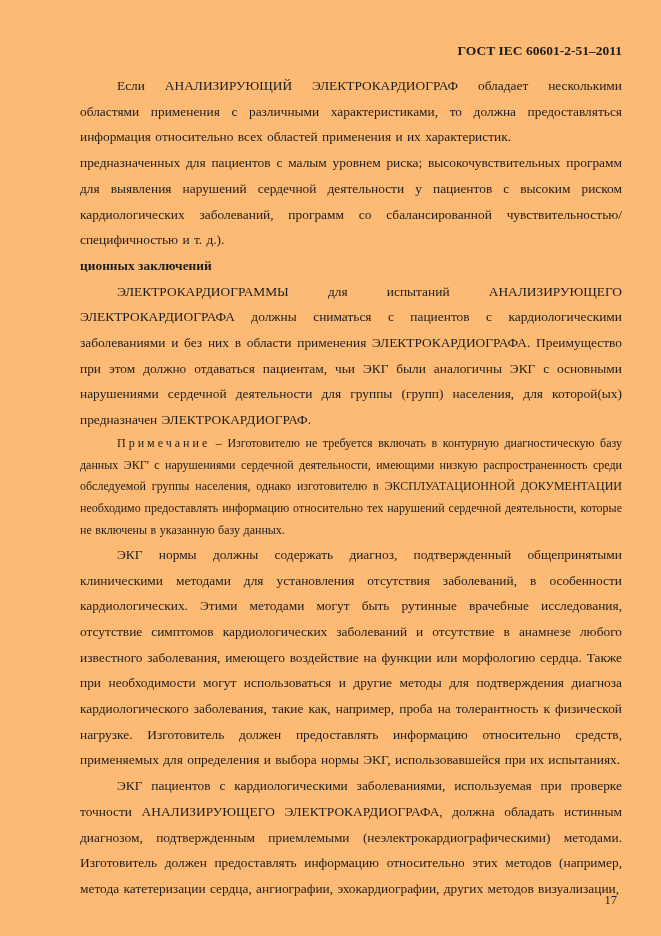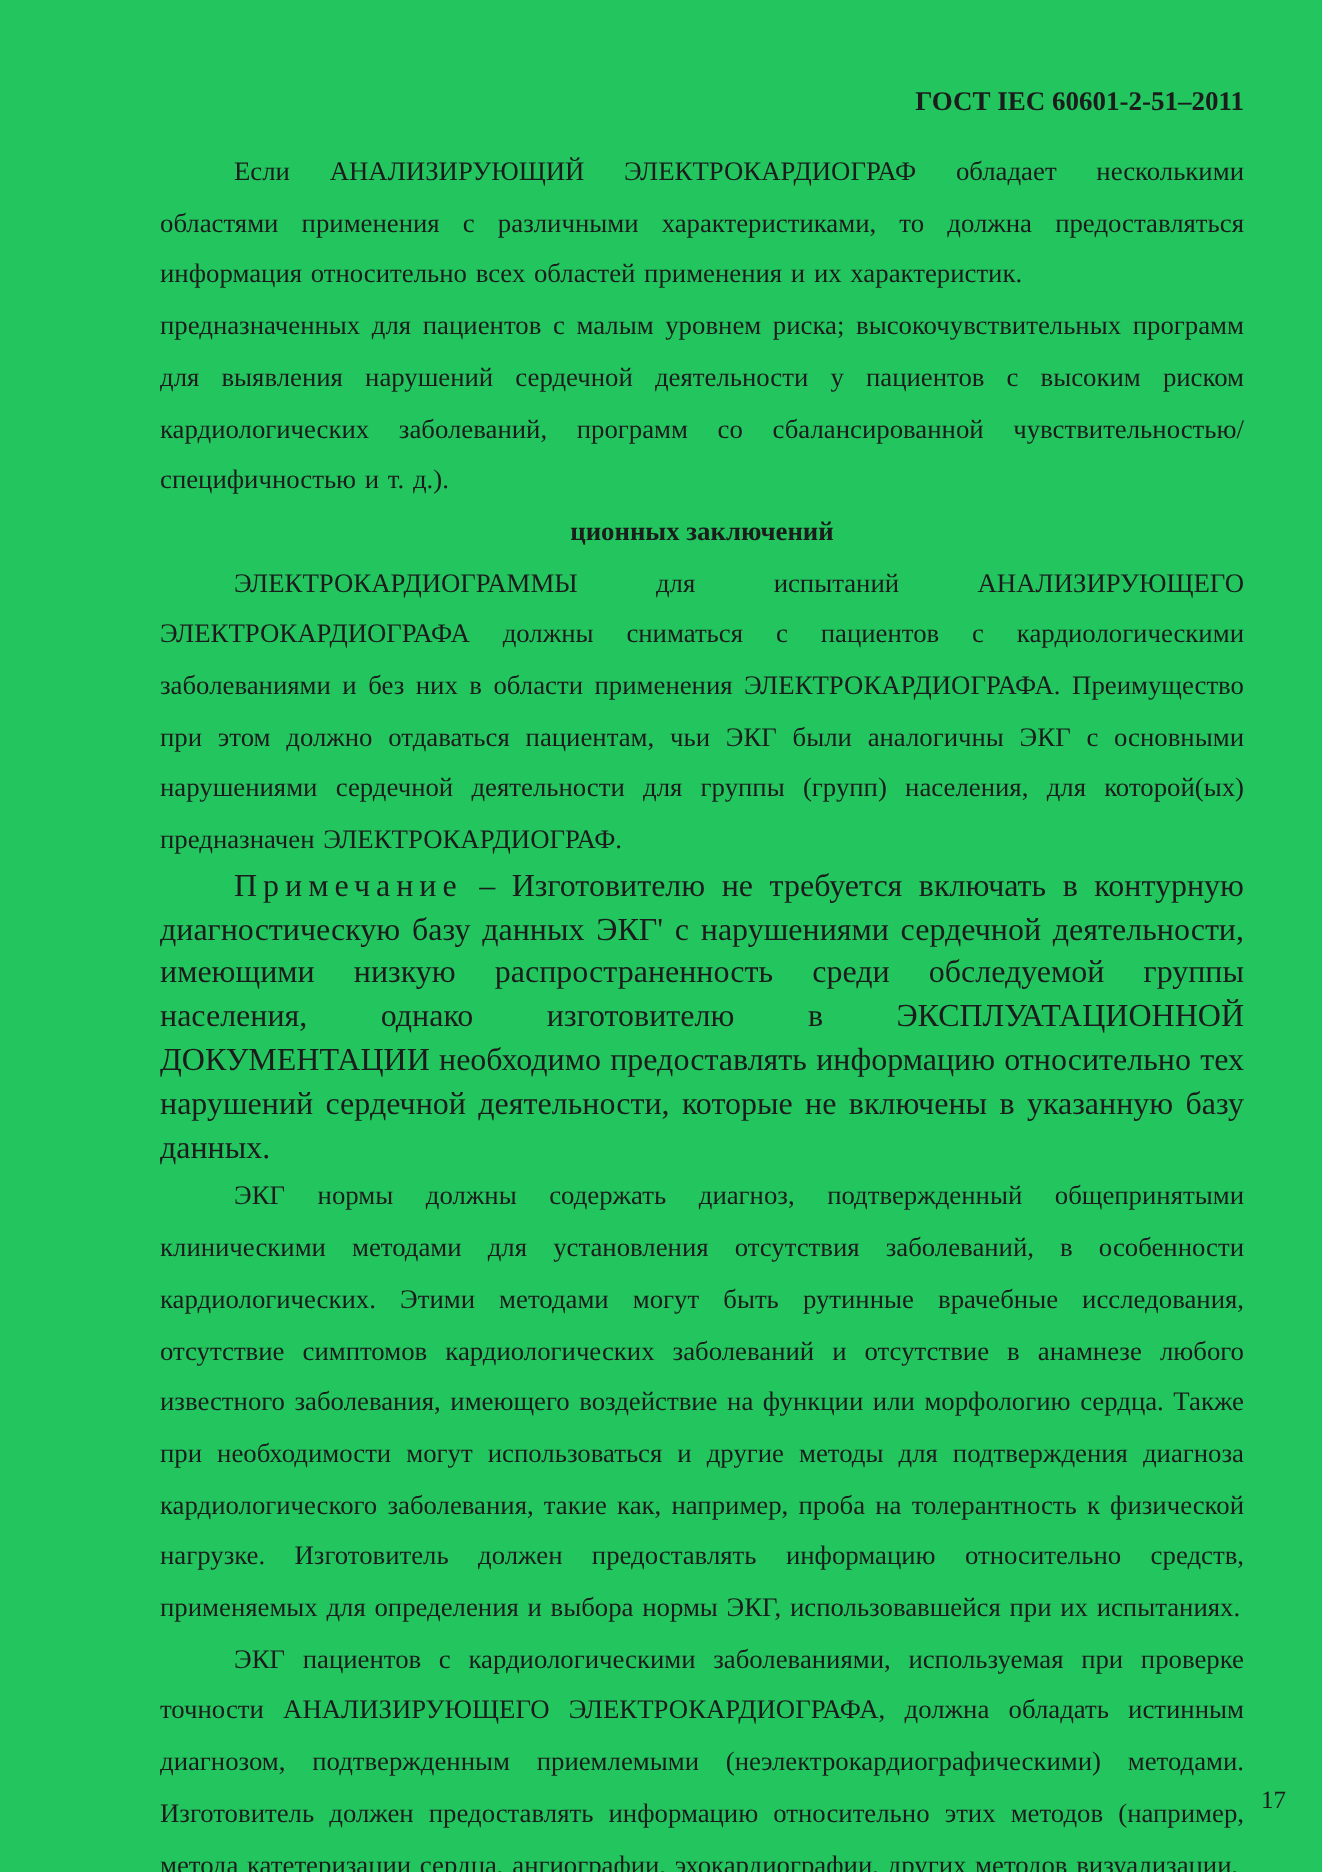--- a/index.html
+++ b/index.html
@@ -1,20 +1,20 @@
 <!DOCTYPE html>
 <html><head>
 <meta charset="utf-8">
 <style>
   html, body { margin: 0; padding: 0; background: #ffffff; }
   .page {
     position: relative;
     width: 661px;
     height: 936px;
-    background: #22c55e;
+    background: #fdba74;
     color: #1c1c1c;
     font-family: "Liberation Serif", "DejaVu Serif", serif;
     overflow: hidden;
     box-sizing: border-box;
   }
   .content {
     position: absolute;
     left: 80px;
     right: 39px;
     top: 42px;
@@ -39,34 +39,34 @@
     margin: 0;
     font-weight: bold;
     font-size: 13.4px;
     line-height: 25.7px;
   }
   .section-heading .h-line1 {
     text-align: justify;
     text-align-last: justify;
   }
   .section-heading .h-line2 {
-    text-align: center;
+    text-align: left;
   }
   p.note-para {
     margin: 0;
-    font-size: 16px;
+    font-size: 12px;
     line-height: 21.8px;
     text-align: justify;
     text-indent: 37px;
     word-spacing: 0.5px;
   }
   .note-label { letter-spacing: 3px; }
   .page-number {
     position: absolute;
-    right: 18px;
+    right: 44px;
     bottom: 28px;
     font-size: 12.5px;
   }
 </style>
 </head>
 <body>
 
 <div class="page">
   <div class="content">
 

